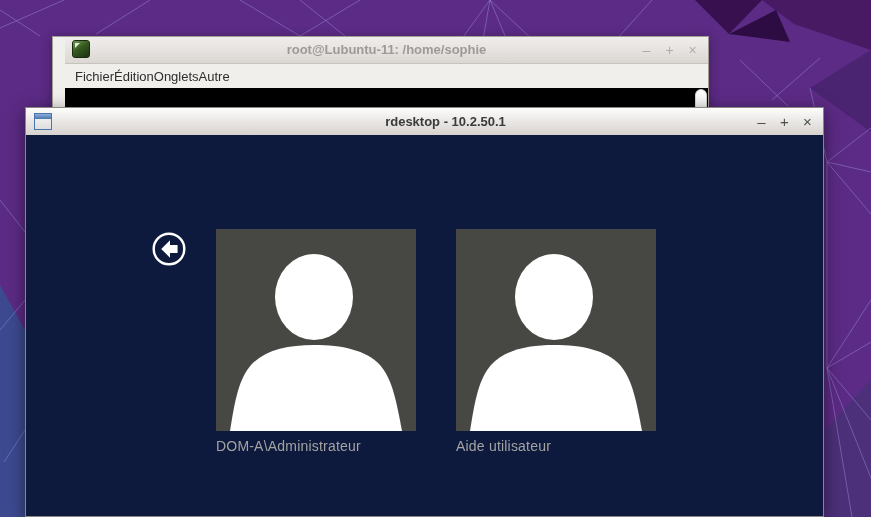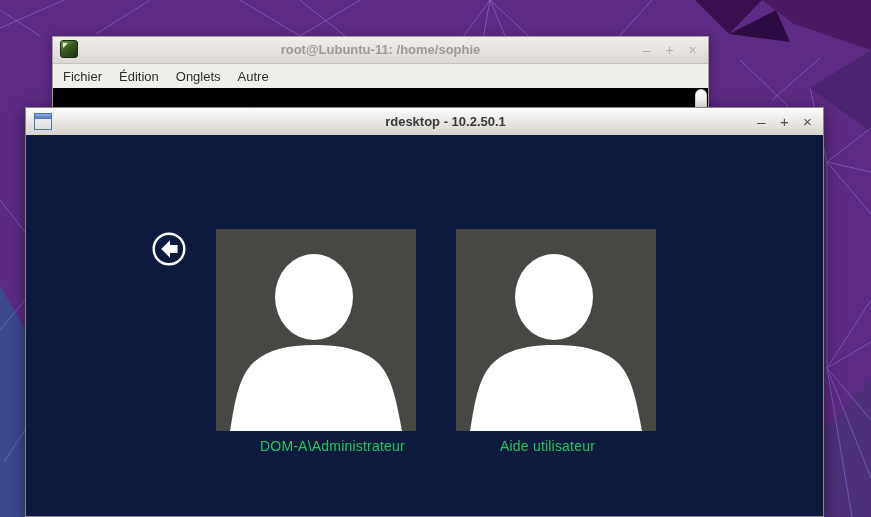--- a/index.html
+++ b/index.html
@@ -11,32 +11,32 @@
   .titlebar{position:relative;height:26px;}
   .tb-title{position:absolute;left:0;right:0;top:0;bottom:0;text-align:center;
             font-weight:bold;font-size:13px;line-height:26px;}
   .controls{position:absolute;right:9px;top:0;height:100%;display:flex;
             align-items:center;gap:10px;}
   .controls span{width:13px;text-align:center;cursor:default;}
 
   
   .terminal{left:52px;top:36px;width:657px;height:83px;z-index:1;
             border:1px solid #a39d97;box-shadow:0 2px 10px rgba(0,0,0,.35);
-            background:#f1efec;}
+            background:#f1efec;padding-left:12px;}
   .t-tb{background:linear-gradient(#f0eeec,#dbd7d3);border-bottom:1px solid #c6c2bd;}
   .t-tb .tb-title{color:#9d9a97;}
   .t-controls{font-size:14px;}
   .t-controls span{color:#b2aeaa;}
   .t-icon{position:absolute;left:7px;top:3px;width:18px;height:18px;border-radius:3px;
           background:linear-gradient(145deg,#6f9c55 0%,#35591f 45%,#1d3112 100%);
           border:1px solid #1b2a10;box-sizing:border-box;}
   .t-glyph{position:absolute;left:2px;top:2px;width:0;height:0;
            border-left:5px solid #e2ecd8;border-bottom:5px solid transparent;}
   .menubar{height:24px;background:#f1efec;display:flex;align-items:center;
-           padding-left:10px;gap:17px;font-size:13px;color:#2e2e2e;}
+           padding-left:10px;font-size:13px;color:#2e2e2e;}
   .menu-item{cursor:default;}
   .term-body{position:relative;height:31px;background:#000;color:#e5e5e2;
              font-family:"DejaVu Sans Mono",monospace;font-size:13px;line-height:16px;
              padding:1px 0 0 5px;overflow:hidden;white-space:pre;}
   .term-scrollbar{position:absolute;top:1px;right:1px;width:12px;height:34px;
                   background:linear-gradient(#ffffff,#ebe9e6);
                   border:1px solid #d6d3cf;border-radius:6px 6px 0 0;box-sizing:border-box;}
 
   
   .rdesktop{left:25px;top:107px;width:799px;height:410px;z-index:2;
@@ -52,22 +52,22 @@
            border:1px solid #4a74ad;box-sizing:border-box;}
   .rd-icon-bar{position:absolute;left:0;top:0;right:0;height:5px;
                background:linear-gradient(#8cb0dc,#4a74ad);}
 
   .r-content{position:absolute;left:0;top:27px;right:0;bottom:0;background:#0d1a3d;}
   .back-btn{position:absolute;left:123px;top:94px;width:40px;height:40px;cursor:pointer;}
   .user-tile{position:absolute;top:94px;width:200px;height:202px;background:#474744;
              overflow:hidden;cursor:pointer;}
   .user-tile svg{display:block;}
   .tile1{left:190px;} .tile2{left:430px;}
-  .user-label{position:absolute;top:303px;font-size:14px;color:#22c55e;
-              letter-spacing:.2px;margin-left:44px;}
+  .user-label{position:absolute;top:303px;font-size:14px;color:#a3a3a3;
+              letter-spacing:.2px;}
   .label1{left:190px;} .label2{left:430px;}
 </style>
 </head>
 <body>
 
 <div id="screen">
 
   <svg id="bg" width="871" height="517" viewBox="0 0 871 517">
     <rect width="871" height="517" fill="#5c2b85"></rect>
     <g>

